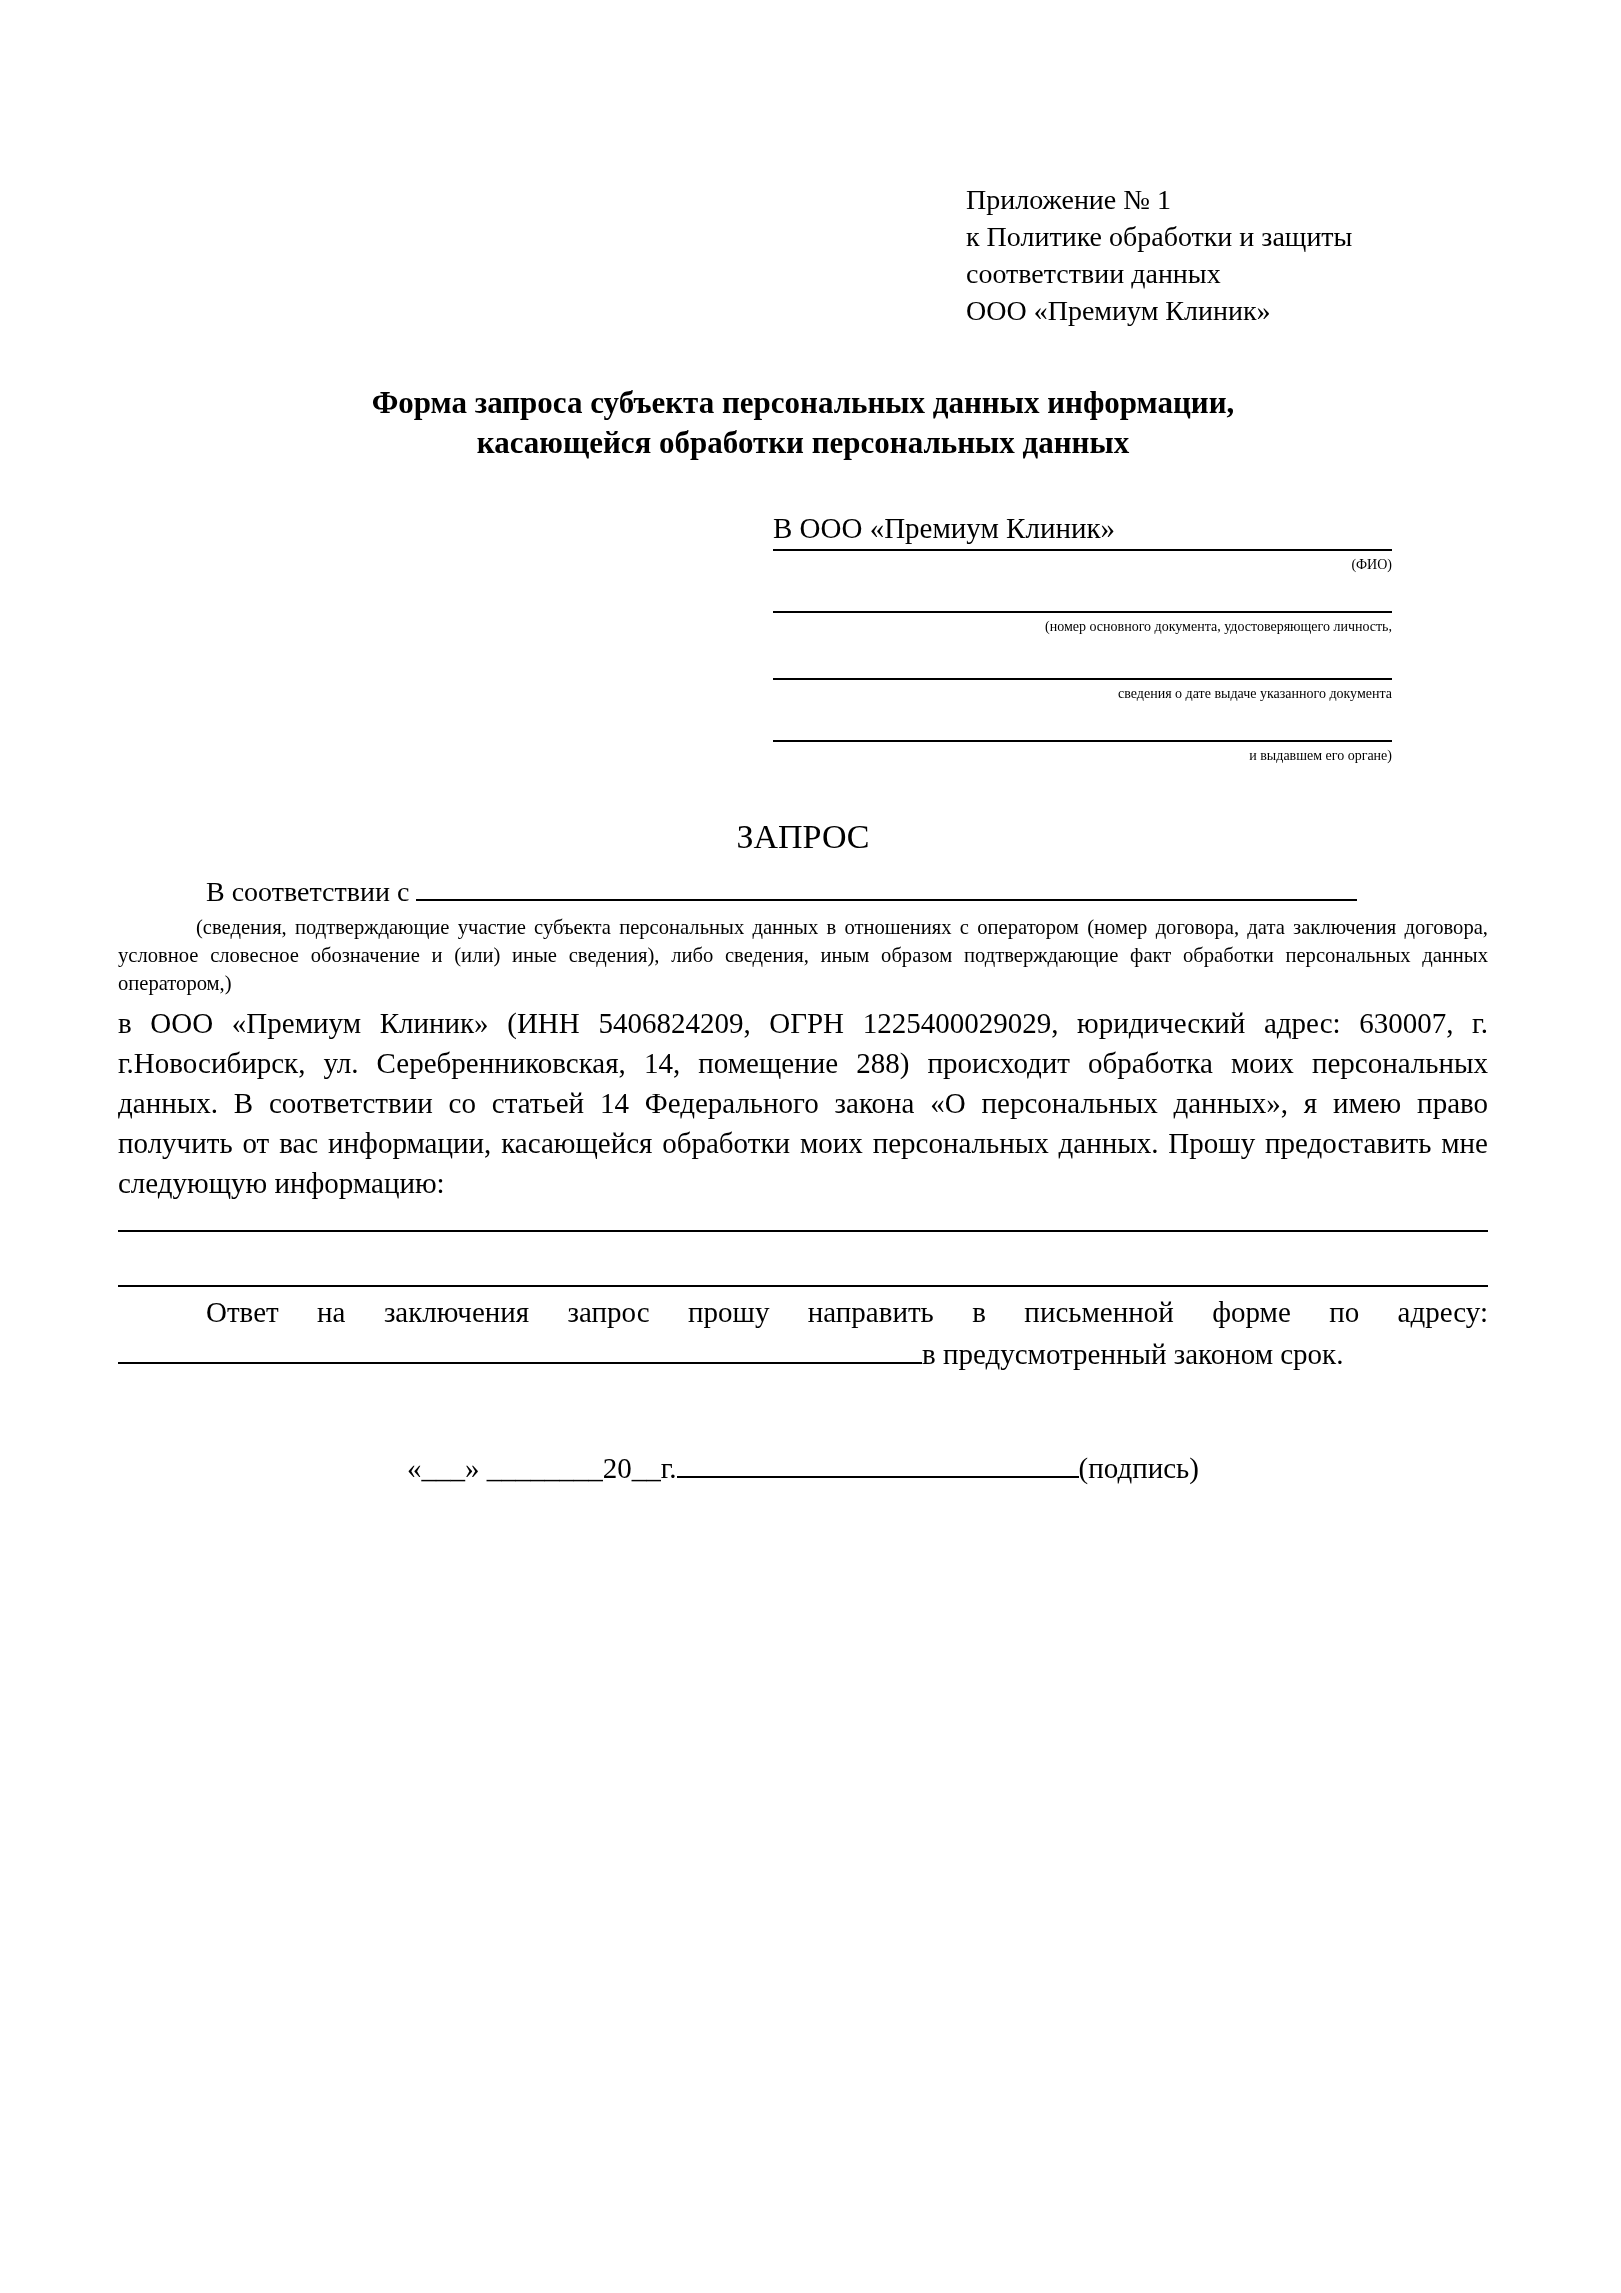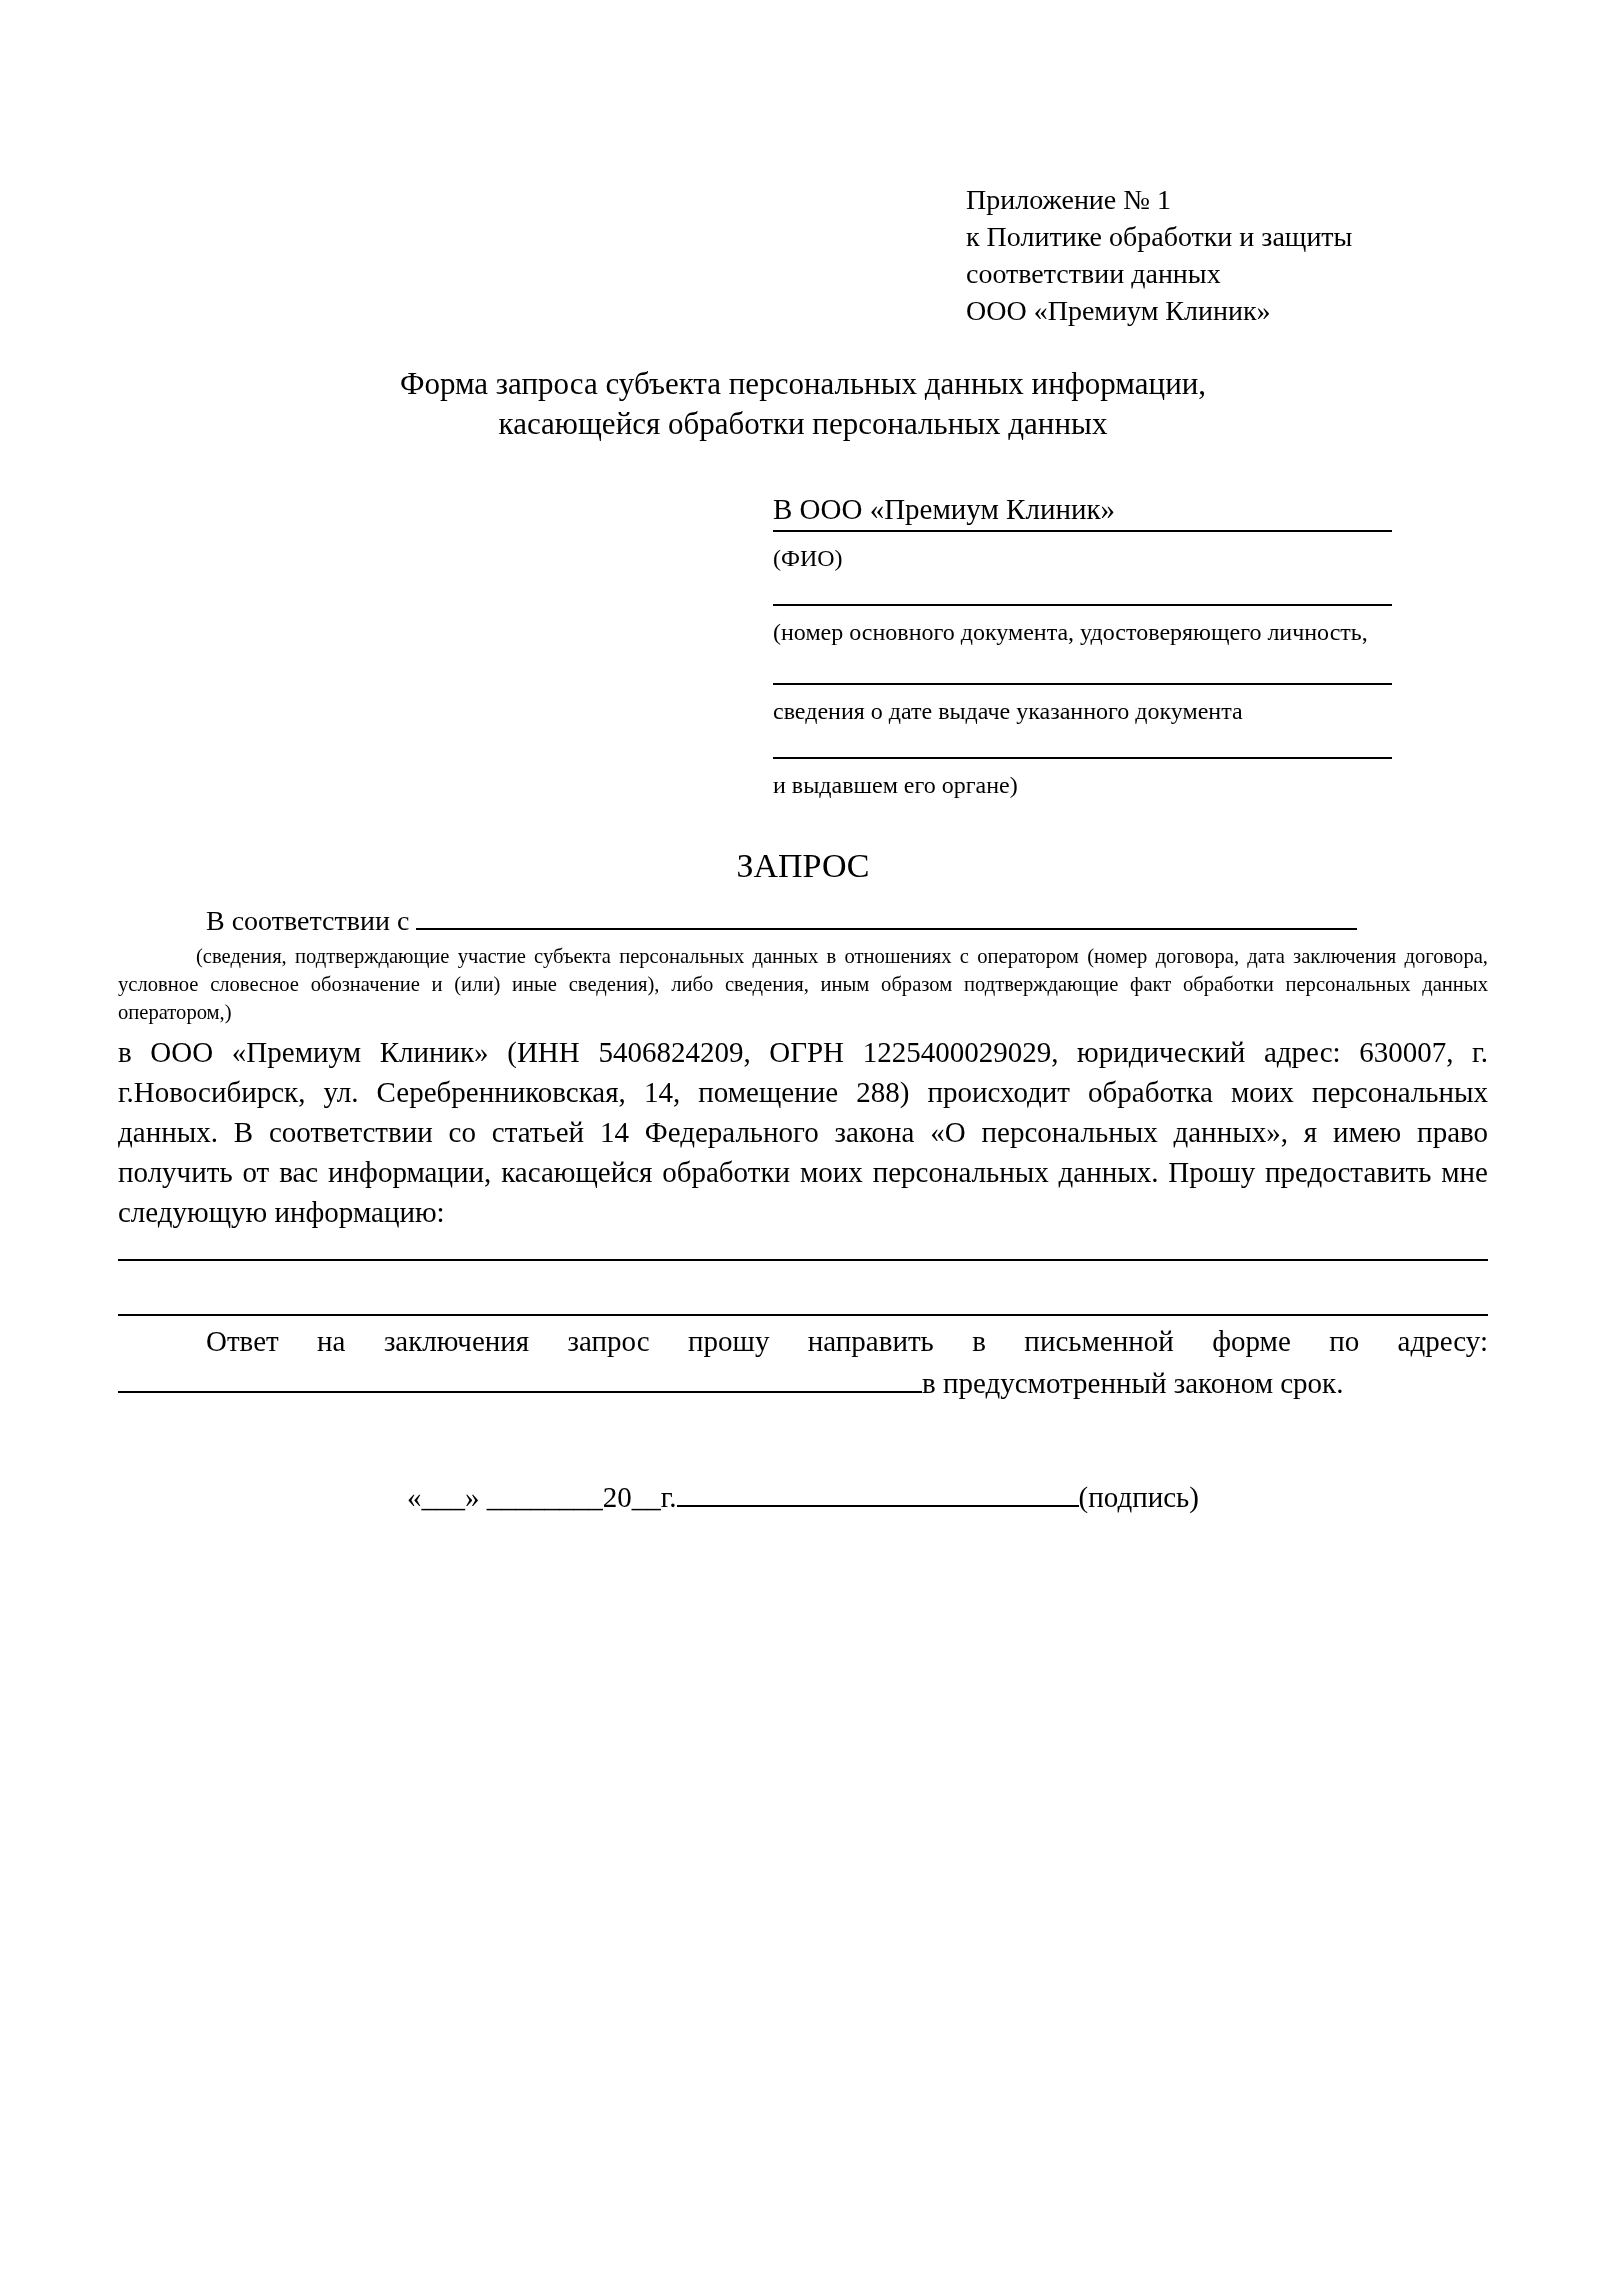--- a/index.html
+++ b/index.html
@@ -13,34 +13,34 @@
     font-family: "Liberation Serif", "DejaVu Serif", serif;
     padding: 181px 133px 0 118px; 
     overflow: hidden;
   }
 
   
   .appendix { margin-left: 848px; font-size: 28px; line-height: 37px; }
 
   
   .doc-title {
-    margin-top: 35px;
+    margin-top: 54px;
     text-align: center;
-    font-weight: 400;
+    font-weight: 700;
     font-size: 31px;
     line-height: 40px;
   }
 
   
   .addressee { margin-left: 655px; width: 619px; margin-top: 45px; font-size: 29px; line-height: 41px; }
   .blank-row { margin-top: 0; }
   .uline { border-bottom: 2px solid #000; }
   .uline.sp36 { height: 35px; }
   .uline.sp42 { height: 41px; }
-  .caption { font-size: 24px; line-height: 24.5px; text-align: left; margin-top: 14px; }
+  .caption { font-size: 14px; line-height: 24.5px; text-align: right; margin-top: 2px; }
 
   .request-heading { margin-top: 49px; text-align: center; font-size: 34px; line-height: 39px; }
 
   .lead-row { margin-top: 15.7px; font-size: 28px; line-height: 39px; white-space: nowrap; }
   .lead-row .lead-text { padding-left: 88px; }
   .fill-inline { display: inline-block; border-bottom: 2px solid #000; }
   .fill-lead { width: 941px; }
 
   .basis-note {
     margin-top: 2px;

